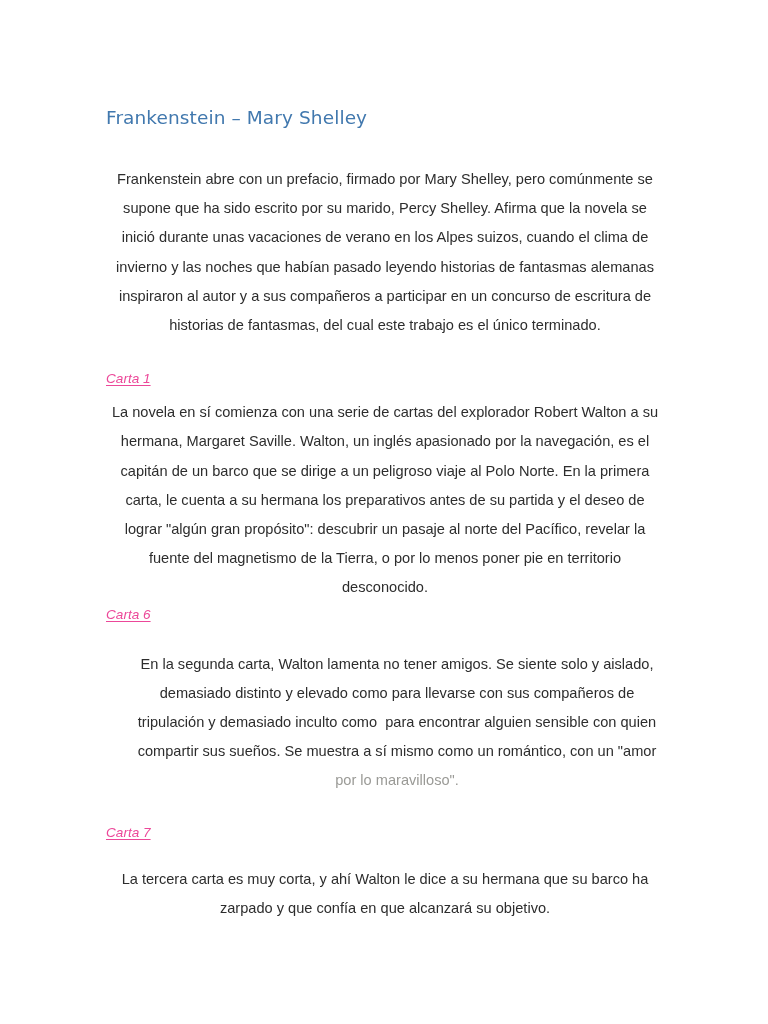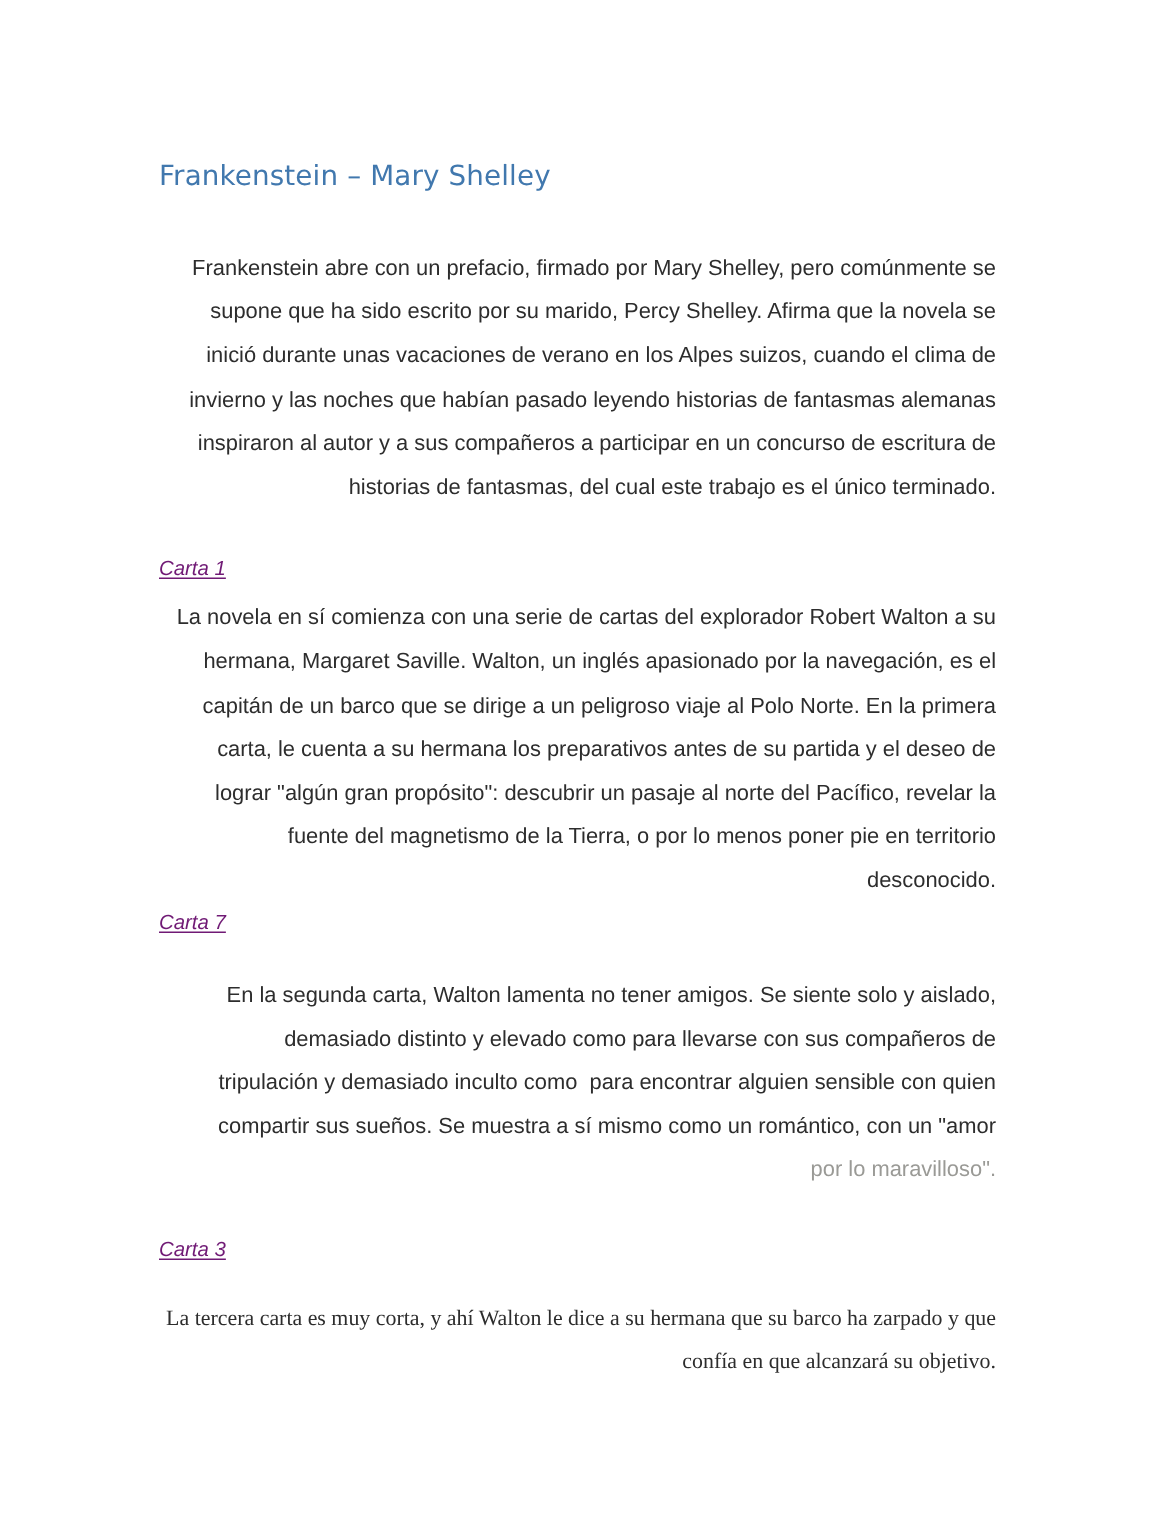--- a/index.html
+++ b/index.html
@@ -41,72 +41,72 @@
     white-space: nowrap;
   }
 
   .para {
     font-family: "Liberation Sans", sans-serif;
     font-size: 14.6px;
     font-weight: 400;
     color: #2d2d2d;
     line-height: 29.2px;
     margin: 0;
-    text-align: right;
+    text-align: center;
     white-space: pre-wrap;
   }
 
   .muted {
     color: #9a9a96;
   }
 
   .carta-link {
     display: inline-block;
     font-family: "Liberation Sans", sans-serif;
     font-size: 13.6px;
     font-style: italic;
     font-weight: 400;
-    color: #701a75;
+    color: #ec4899;
     text-decoration: underline;
     text-underline-offset: 2px;
     line-height: 22px;
     margin: 0;
     cursor: pointer;
   }
 
   
   .gap-before-carta1  { margin-top: 28px; }
   .gap-after-carta1   { margin-top: 8px; }
   .carta2-tight       { margin-top: 1px; }
   .gap-after-carta2   { margin-top: 24px; margin-left: 24px; }
   .gap-before-carta3  { margin-top: 26px; }
-  .gap-after-carta3   { margin-top: 21px; font-family: Liberation Serif, serif; }
+  .gap-after-carta3   { margin-top: 21px; }
 </style>
 </head>
 <body>
 
 <div class="page">
   <div class="content">
 
     <h1 class="doc-title">Frankenstein – Mary Shelley</h1>
 
     <p class="para">Frankenstein abre con un prefacio, firmado por Mary Shelley, pero comúnmente se supone que ha sido escrito por su marido, Percy Shelley. Afirma que la novela se inició durante unas vacaciones de verano en los Alpes suizos, cuando el clima de invierno y las noches que habían pasado leyendo historias de fantasmas alemanas inspiraron al autor y a sus compañeros a participar en un concurso de escritura de historias de fantasmas, del cual este trabajo es el único terminado.</p>
 
     <div class="gap-before-carta1">
       <a class="carta-link">Carta 1</a>
     </div>
 
     <p class="para gap-after-carta1">La novela en sí comienza con una serie de cartas del explorador Robert Walton a su hermana, Margaret Saville. Walton, un inglés apasionado por la navegación, es el capitán de un barco que se dirige a un peligroso viaje al Polo Norte. En la primera carta, le cuenta a su hermana los preparativos antes de su partida y el deseo de lograr "algún gran propósito": descubrir un pasaje al norte del Pacífico, revelar la fuente del magnetismo de la Tierra, o por lo menos poner pie en territorio desconocido.</p>
 
     <div class="carta2-tight">
-      <a class="carta-link">Carta 7</a>
+      <a class="carta-link">Carta 6</a>
     </div>
 
     <p class="para gap-after-carta2"><span>En la segunda carta, Walton lamenta no tener amigos. Se siente solo y aislado, demasiado distinto y elevado como para llevarse con sus compañeros de tripulación y demasiado inculto como  para encontrar alguien sensible con quien compartir sus sueños. Se muestra a sí mismo como un romántico, con un "amor </span><span class="muted">por lo maravilloso".</span></p>
 
     <div class="gap-before-carta3">
-      <a class="carta-link">Carta 3</a>
+      <a class="carta-link">Carta 7</a>
     </div>
 
     <p class="para gap-after-carta3">La tercera carta es muy corta, y ahí Walton le dice a su hermana que su barco ha zarpado y que confía en que alcanzará su objetivo.</p>
 
   </div>
 </div>
 
 </body></html>

